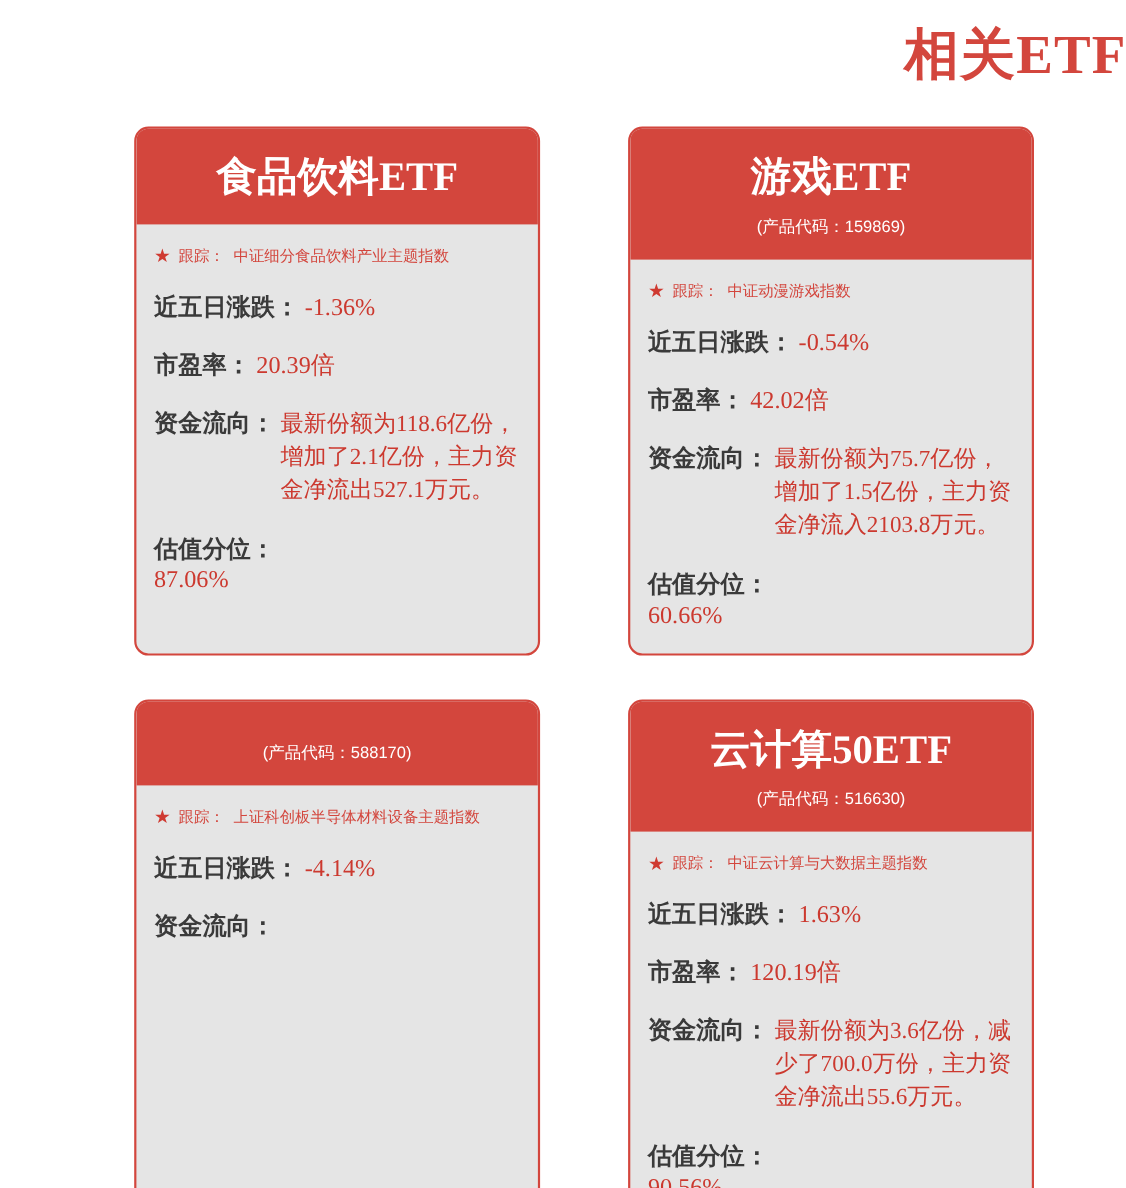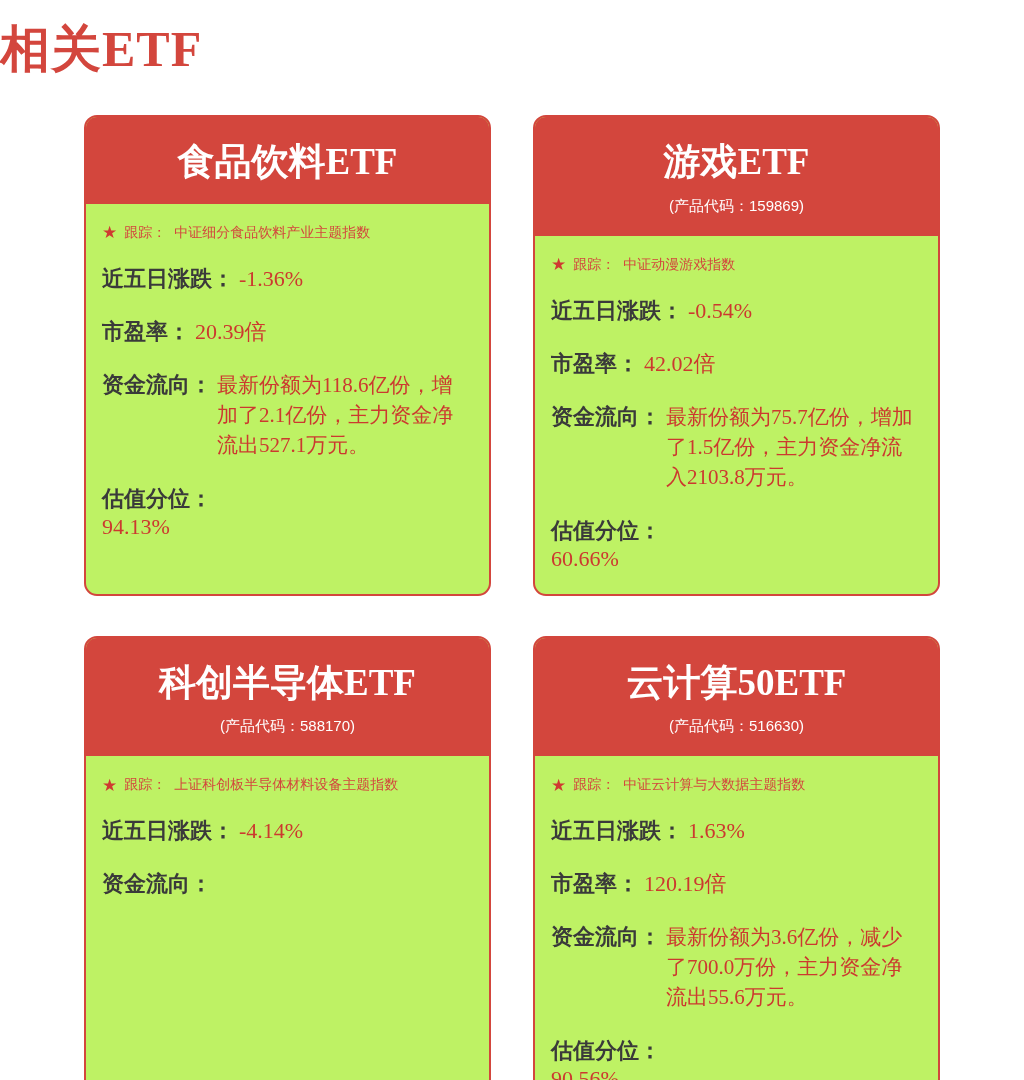--- a/index.html
+++ b/index.html
@@ -5,42 +5,43 @@
   * { margin: 0; padding: 0; box-sizing: border-box; }
   html, body { background: #ffffff; }
   body {
     width: 1024px;
     height: 1080px;
     font-family: "Liberation Sans", "DejaVu Sans", sans-serif;
     overflow: hidden;
   }
   .page-title {
     margin-top: 16px;
-    text-align: left;
+    text-align: right;
     font-size: 50px;
     font-weight: 700;
     color: #d3463d;
     font-family: "Liberation Serif", "DejaVu Serif", serif;
     letter-spacing: 1px;
   }
   .cards-grid {
     margin: 32px 84px 0 84px;
     display: grid;
     grid-template-columns: 1fr 1fr;
     column-gap: 42px;
     row-gap: 40px;
   }
   .card {
     border: 2px solid #d3463d;
     border-radius: 13px;
-    background: #bef264;
+    background: #e5e5e5;
     overflow: hidden;
     min-height: 450px;
     display: flex;
     flex-direction: column;
+    margin-left: 38px;
   }
   .card-header {
     background: #d3463d;
     color: #ffffff;
     text-align: center;
     padding: 24px 10px 20px 10px;
   }
   .card-title {
     font-size: 37px;
     font-weight: 700;
@@ -121,21 +122,21 @@
       <div class="stat-row">
         <span class="stat-label">市盈率：</span>
         <span class="stat-value">20.39倍</span>
       </div>
       <div class="stat-row flow-row">
         <span class="stat-label">资金流向：</span>
         <span class="stat-value flow-value">最新份额为118.6亿份，增加了2.1亿份，主力资金净流出527.1万元。</span>
       </div>
       <div class="stat-row">
         <span class="stat-label">估值分位：</span>
-        <span class="stat-value">94.13%</span>
+        <span class="stat-value">87.06%</span>
       </div>
     </div>
   </div>
 
   <div class="card">
     <div class="card-header">
       <div class="card-title">游戏ETF</div>
       <div class="card-code">(产品代码：159869)</div>
     </div>
     <div class="card-body">
@@ -158,21 +159,20 @@
       </div>
       <div class="stat-row">
         <span class="stat-label">估值分位：</span>
         <span class="stat-value">60.66%</span>
       </div>
     </div>
   </div>
 
   <div class="card">
     <div class="card-header">
-      <div class="card-title">科创半导体ETF</div>
       <div class="card-code">(产品代码：588170)</div>
     </div>
     <div class="card-body">
       <div class="track-row">
         <span class="star">★</span>
         <span class="track-label">跟踪：</span>
         <span class="track-index">上证科创板半导体材料设备主题指数</span>
       </div>
       <div class="stat-row">
         <span class="stat-label">近五日涨跌：</span>

